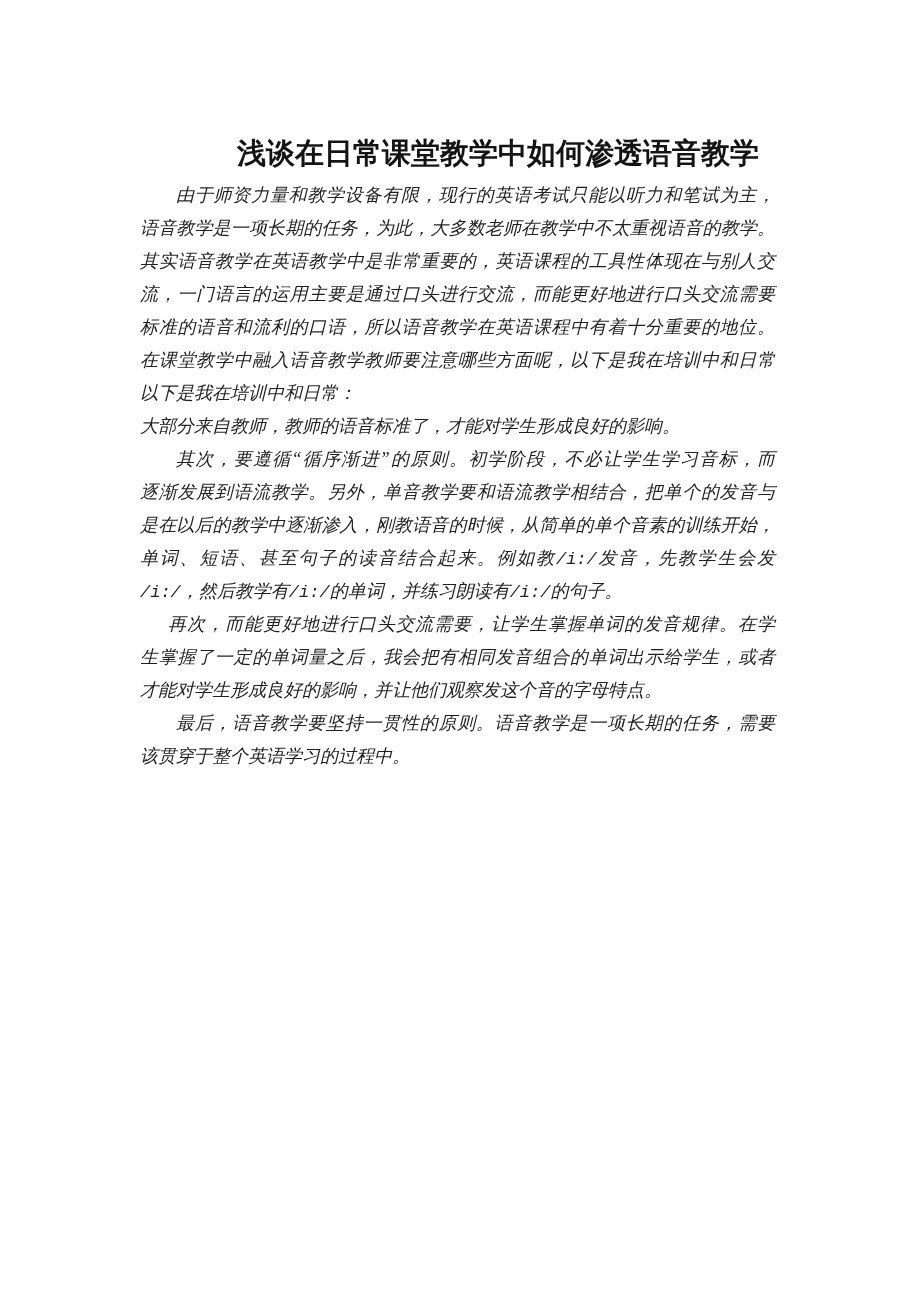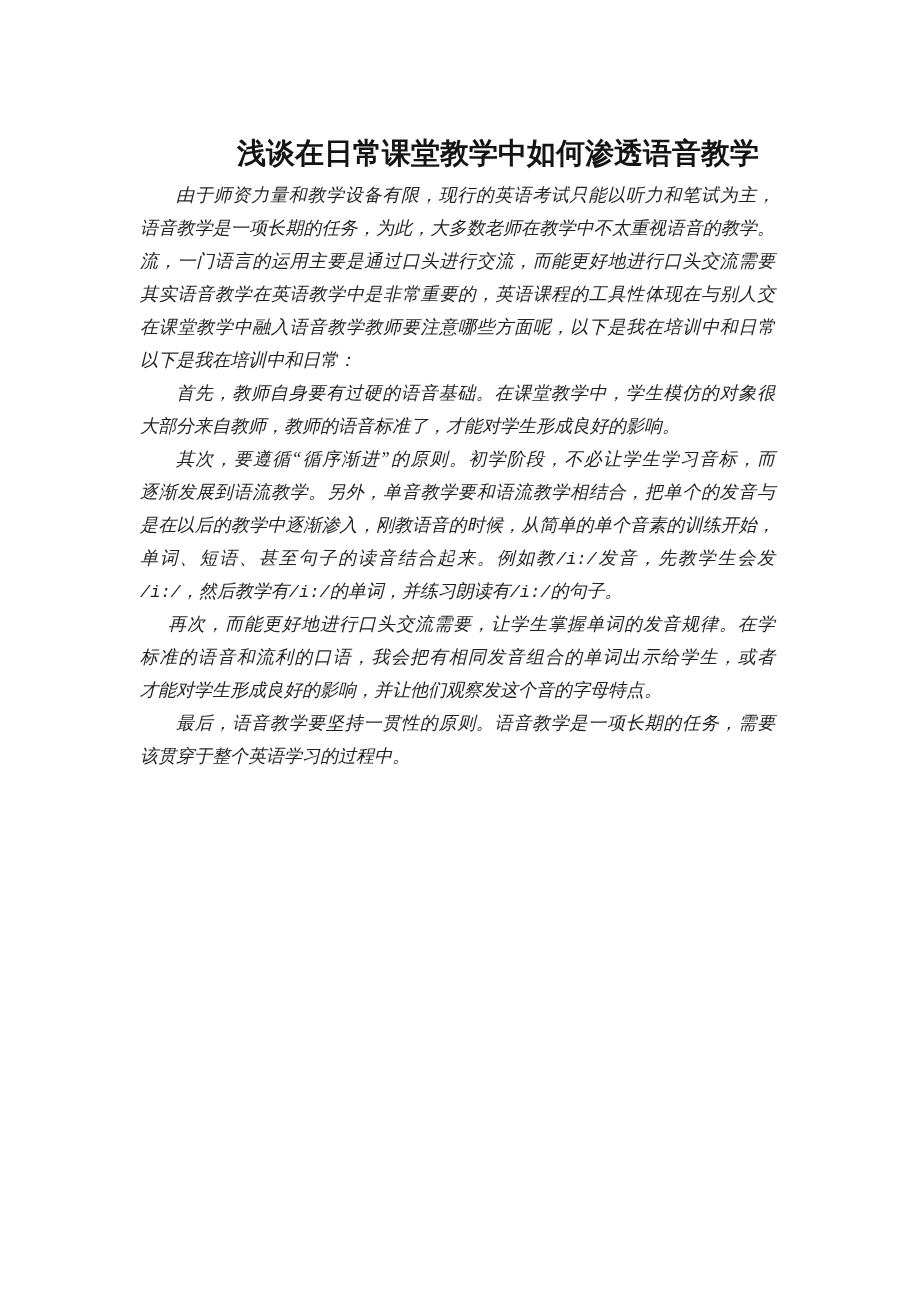--- a/index.html
+++ b/index.html
@@ -61,39 +61,39 @@
 </style>
 </head>
 <body>
 
 <div class="page">
   <h1 class="title">浅谈在日常课堂教学中如何渗透语音教学</h1>
   <div class="body" id="doc-body">
       <div class="para">
         <div class="line first">由于师资力量和教学设备有限，现行的英语考试只能以听力和笔试为主，</div>
         <div class="line">语音教学是一项长期的任务，为此，大多数老师在教学中不太重视语音的教学。</div>
+        <div class="line">其实语音教学在英语教学中是非常重要的，英语课程的工具性体现在与别人交</div>
         <div class="line">流，一门语言的运用主要是通过口头进行交流，而能更好地进行口头交流需要</div>
-        <div class="line">其实语音教学在英语教学中是非常重要的，英语课程的工具性体现在与别人交</div>
+        <div class="line">标准的语音和流利的口语，所以语音教学在英语课程中有着十分重要的地位。</div>
         <div class="line">在课堂教学中融入语音教学教师要注意哪些方面呢，以下是我在培训中和日常</div>
         <div class="line last">以下是我在培训中和日常：</div>
       </div>
       <div class="para">
-        <div class="line first">首先，教师自身要有过硬的语音基础。在课堂教学中，学生模仿的对象很</div>
         <div class="line last">大部分来自教师，教师的语音标准了，才能对学生形成良好的影响。</div>
       </div>
       <div class="para">
         <div class="line first">其次，要遵循“循序渐进”的原则。初学阶段，不必让学生学习音标，而</div>
         <div class="line">逐渐发展到语流教学。另外，单音教学要和语流教学相结合，把单个的发音与</div>
         <div class="line">是在以后的教学中逐渐渗入，刚教语音的时候，从简单的单个音素的训练开始，</div>
         <div class="line">单词、短语、甚至句子的读音结合起来。例如教<span class="latin">/i:/</span>发音，先教学生会发</div>
         <div class="line last"><span class="latin">/i:/</span>，然后教学有<span class="latin">/i:/</span>的单词，并练习朗读有<span class="latin">/i:/</span>的句子。</div>
       </div>
       <div class="para">
         <div class="line first">再次，而能更好地进行口头交流需要，让学生掌握单词的发音规律。在学</div>
-        <div class="line">标准的语音和流利的口语，我会把有相同发音组合的单词出示给学生，或者</div>
+        <div class="line">生掌握了一定的单词量之后，我会把有相同发音组合的单词出示给学生，或者</div>
         <div class="line last">才能对学生形成良好的影响，并让他们观察发这个音的字母特点。</div>
       </div>
       <div class="para">
         <div class="line first">最后，语音教学要坚持一贯性的原则。语音教学是一项长期的任务，需要</div>
         <div class="line last">该贯穿于整个英语学习的过程中。</div>
       </div>
     </div>
 </div>
 
 </body></html>

